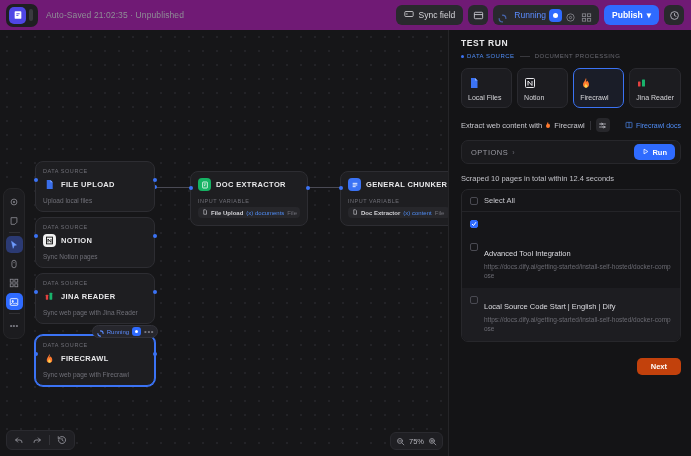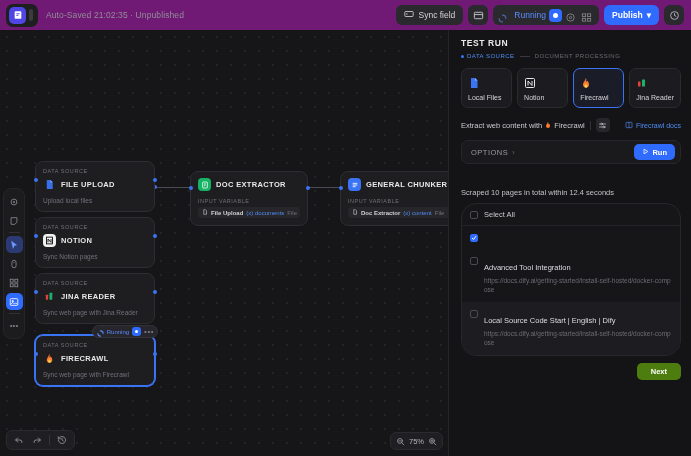--- a/index.html
+++ b/index.html
@@ -177,44 +177,44 @@
     display: flex; align-items: center; padding: 0 5px 0 9px;
   }
   .opt-label { font-size: 7.5px; letter-spacing: .5px; color: #9a9aa2; }
   .opt-caret { font-size: 7px; color: #6a6a72; margin-left: 4px; }
   .run-btn {
     margin-left: auto; height: 16px; border-radius: 5px; background: #2f6bff;
     display: flex; align-items: center; gap: 3px; padding: 0 8px;
     font-size: 7.5px; font-weight: bold; color: #fff; cursor: pointer;
   }
 
-  .scrape-status { margin-top: 24px; font-size: 7.5px; color: #c2c2c8; }
+  .scrape-status { margin-top: 10px; font-size: 7.5px; color: #c2c2c8; }
 
   .results {
-    margin-top: 6px; border: 1px solid #27272b; border-radius: 15px;
+    margin-top: 6px; border: 1px solid #27272b; border-radius: 7px;
     background: #161619; overflow: hidden;
   }
   .res-head {
     display: flex; align-items: center; gap: 6px;
     padding: 6px 8px; border-bottom: 1px solid #242428;
   }
   .res-item { display: flex; gap: 6px; padding: 7px 8px; cursor: pointer; }
   .res-item.hl { background: #1d1d21; }
   .cb {
     width: 8px; height: 8px; flex: 0 0 8px; margin-top: 1px;
     border-radius: 2px; border: 1px solid #4a4a52; background: transparent;
   }
   .cb.checked { background: #2f6bff; border-color: #2f6bff; display:flex; align-items:center; justify-content:center; }
   .cb.checked svg { display: block; }
   .res-title { font-size: 7.5px; color: #dcdce1; line-height: 1.35; }
   .res-url { font-size: 6.5px; color: #6a6a72; line-height: 1.45; margin-top: 2px; word-break: break-all; }
   .res-label { font-size: 7.5px; color: #c8c8ce; }
 
   .next-btn {
-    margin: 7px 0 0 auto; height: 17px; border-radius: 5px; background: #4d7c0f;
+    margin: 16px 0 0 auto; height: 17px; border-radius: 5px; background: #c2410c;
     display: flex; align-items: center; justify-content: center; padding: 0 14px;
     font-size: 7.5px; font-weight: bold; color: #fff; cursor: pointer;
   }
 </style>
 </head>
 <body>
 
 <div class="app">
 
   <div class="topbar">

